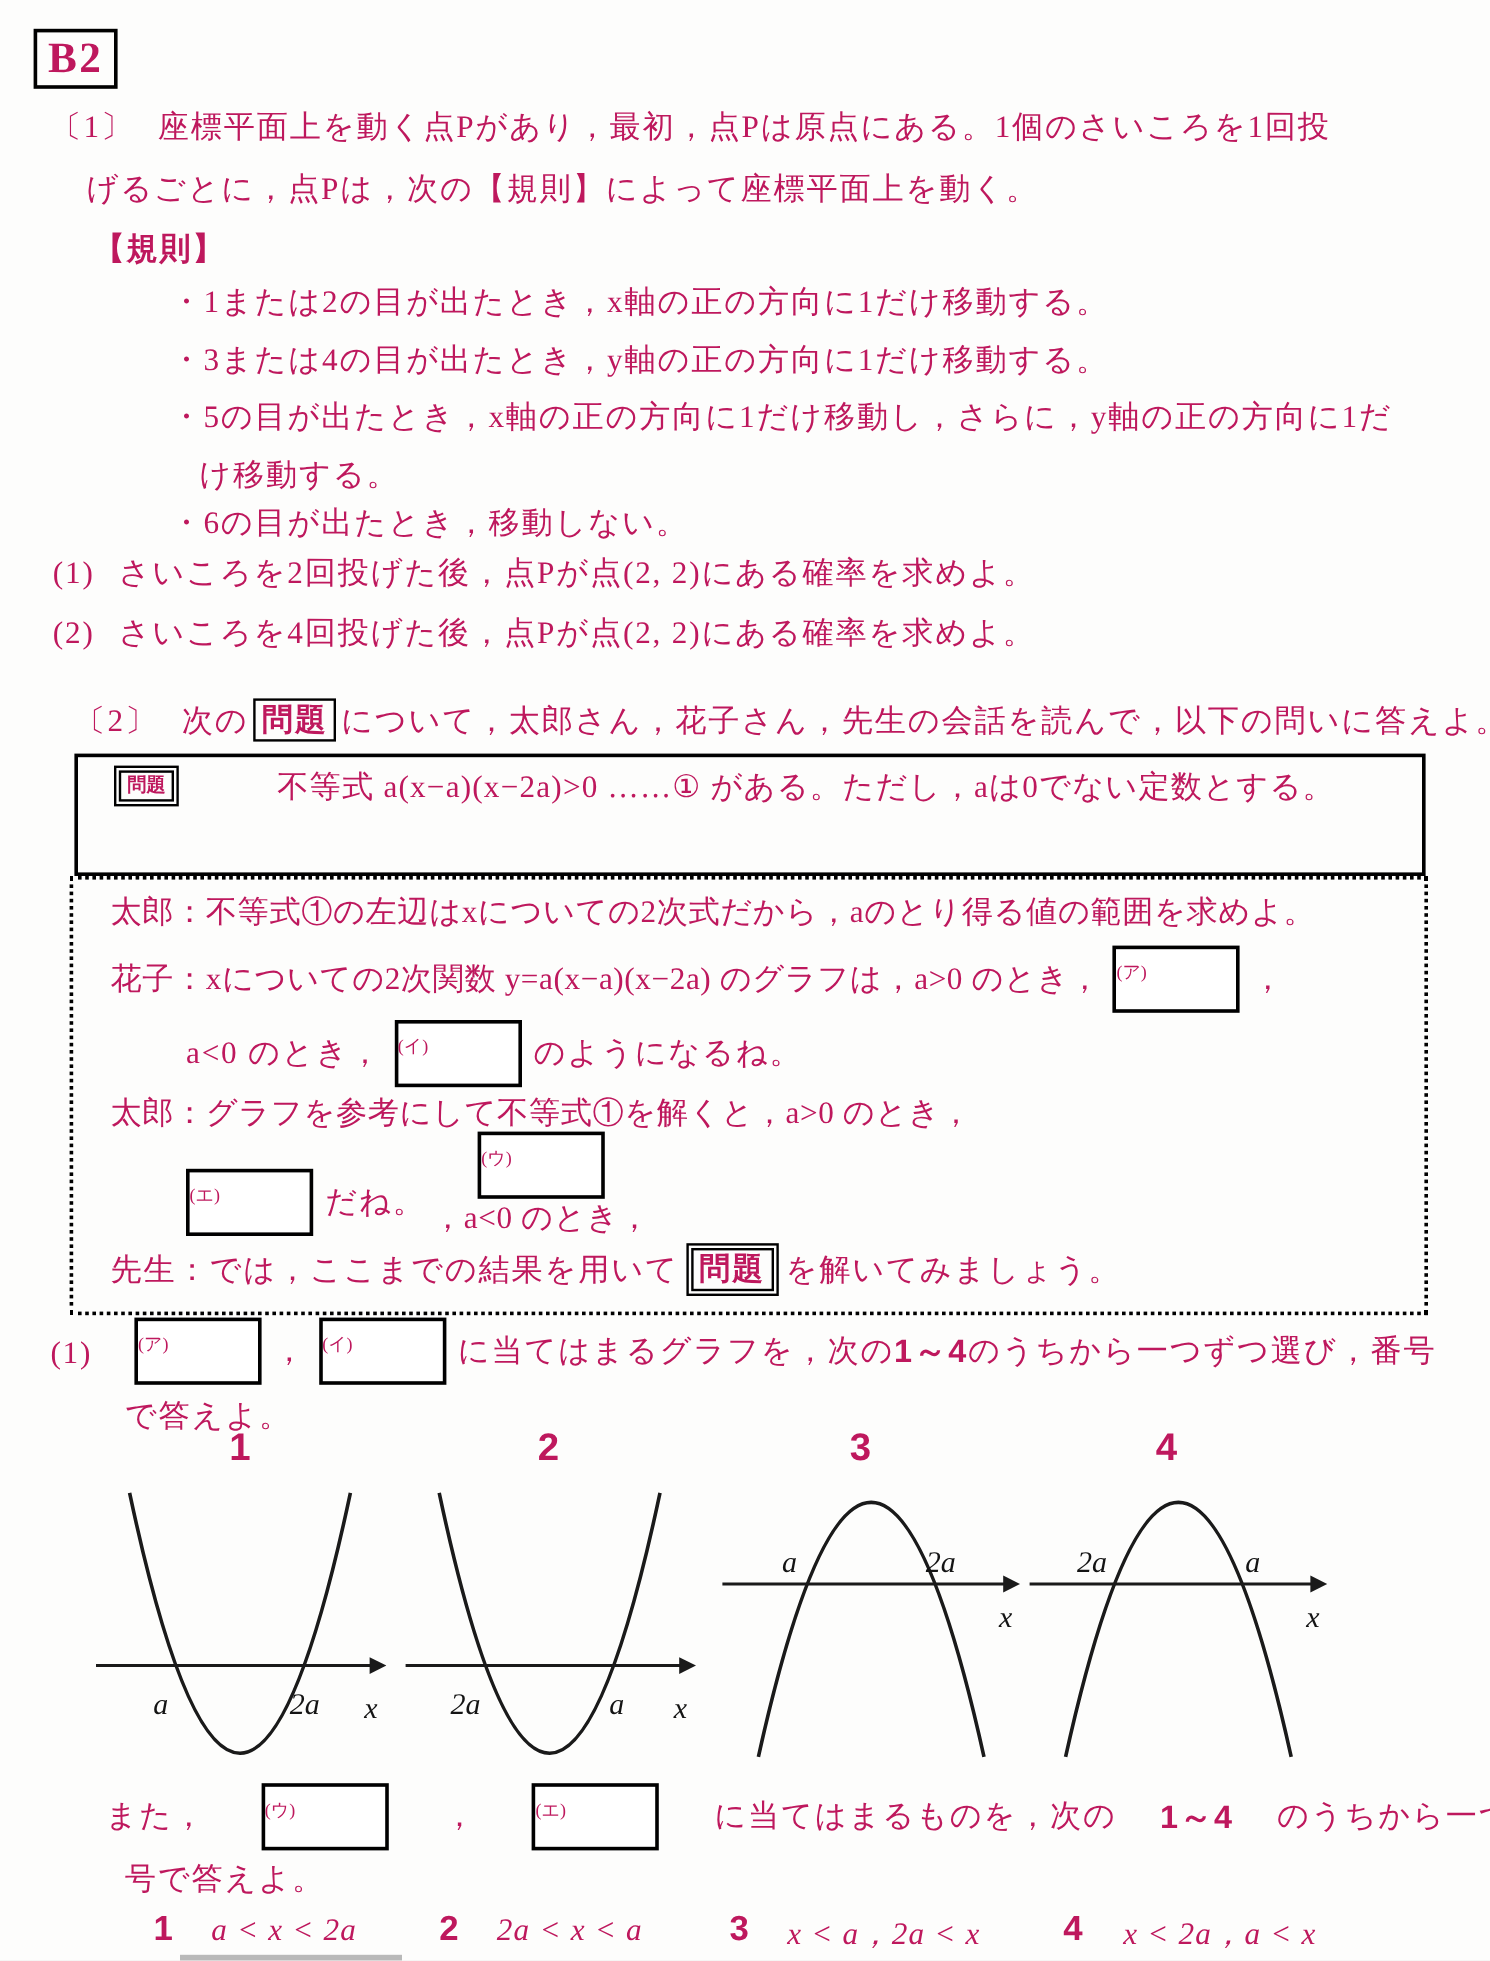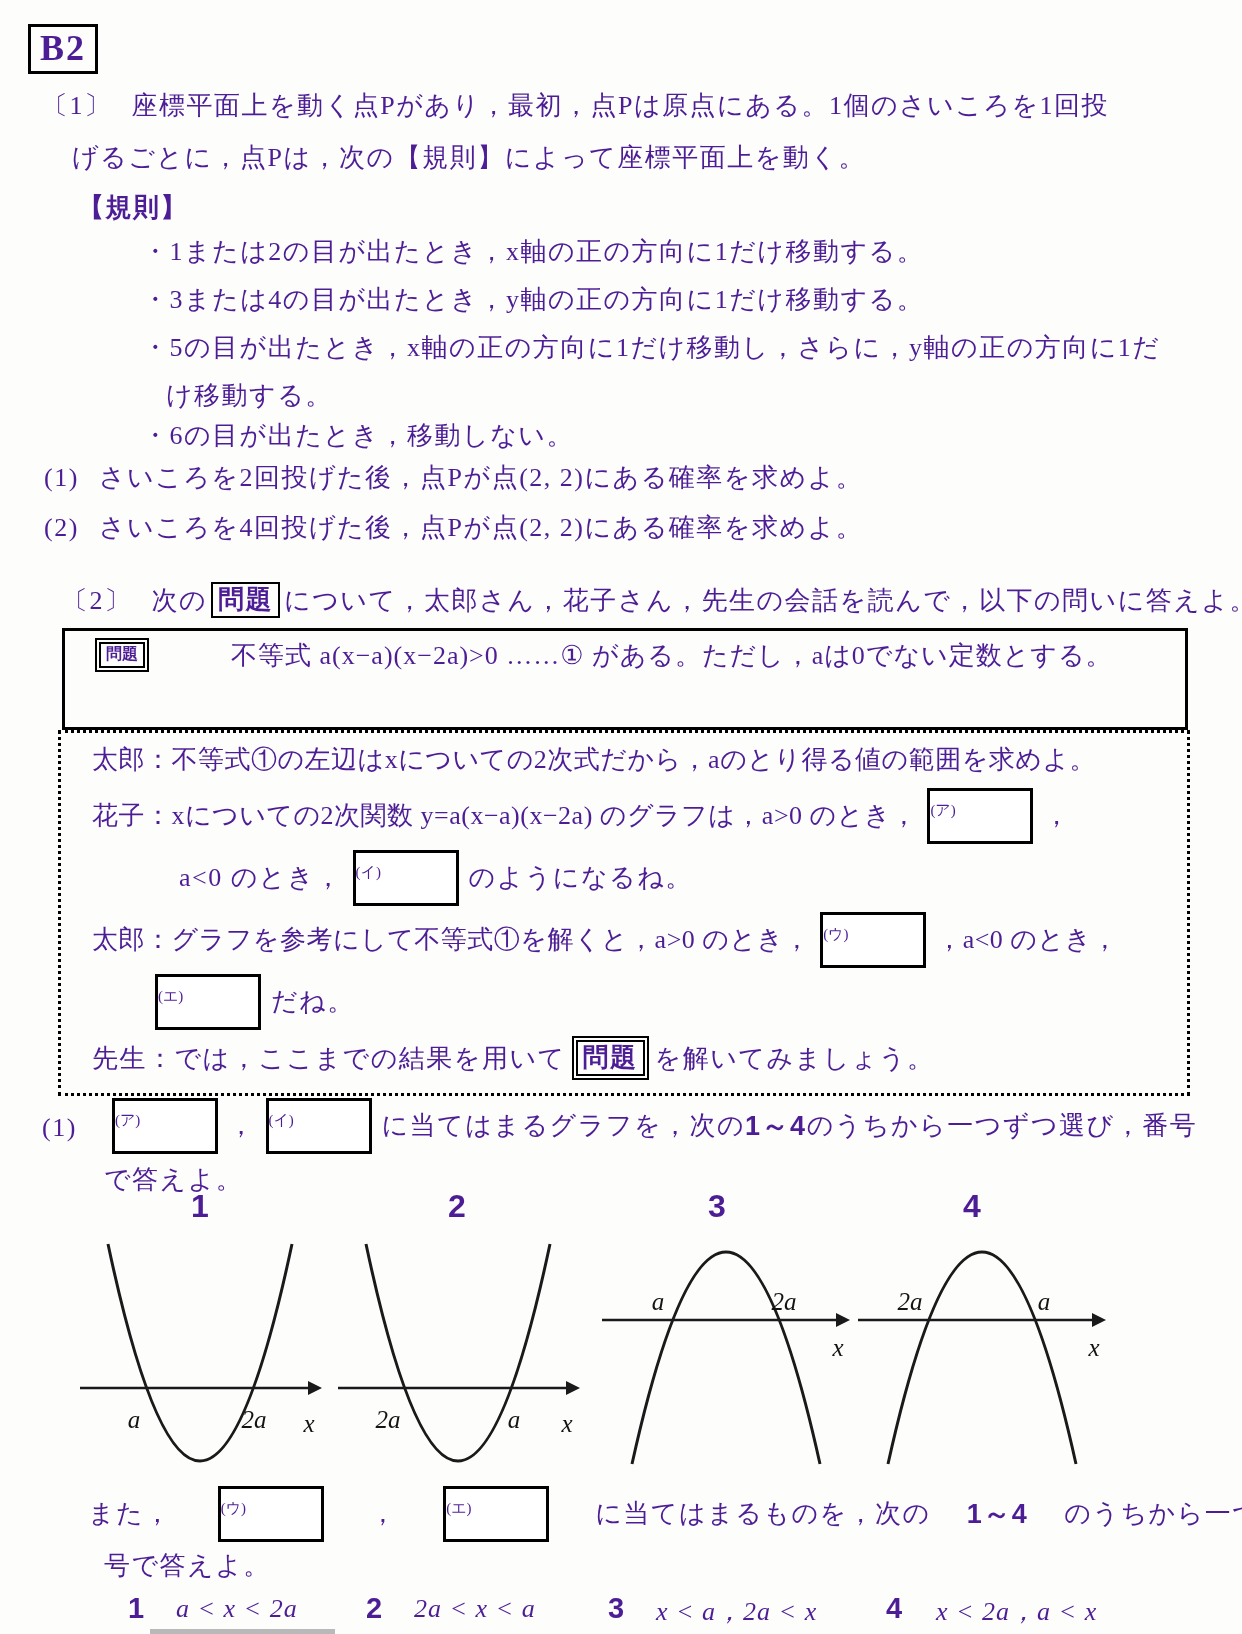--- a/index.html
+++ b/index.html
@@ -1,18 +1,18 @@
 <!DOCTYPE html>
 <html><head>
 <meta charset="utf-8">
 <style>
   html,body { margin:0; padding:0; background:#e8e8e8; }
   .page {
     position:relative; width:1242px; height:1634px; margin:0 auto;
-    background:#fdfdfc; color:#4c1d95; overflow:hidden;
+    background:#fdfdfc; color:#be185d; overflow:hidden;
     font-family:"Liberation Serif","DejaVu Serif",serif;
   }
   .abs { position:absolute; white-space:nowrap; }
   .t  { font-size:26px; letter-spacing:1.5px; line-height:1.2; }
   .bold { font-weight:bold; }
   .gap { display:inline-block; width:20px; }
 
   
   .b2tag {
     left:28px; top:24px; border:3px solid #000;
@@ -105,27 +105,27 @@
   <div class="abs dotbox"></div>
 
   <div class="abs t" style="left:92px; top:744px; letter-spacing:0.5px;">太郎：不等式①の左辺はxについての2次式だから，aのとり得る値の範囲を求めよ。</div>
 
   <div class="abs t flexrow" style="left:92px; top:788px; letter-spacing:0.5px;">
     <span>花子：xについての2次関数 y=a(x−a)(x−2a) のグラフは，a&gt;0 のとき，</span>
     <span class="ansbox"><span class="lbl">(ア)</span></span>
     <span>，</span>
   </div>
 
-  <div class="abs t flexrow" style="left:155px; top:850px;margin-left:24px;">
+  <div class="abs t flexrow" style="left:155px; top:850px;">
     <span>a&lt;0 のとき，</span>
     <span class="ansbox"><span class="lbl">(イ)</span></span>
     <span>のようになるね。</span>
   </div>
 
-  <div class="abs t flexrow" style="left:92px; top:912px; letter-spacing:0.5px;">
+  <div class="abs t flexrow" style="left:92px; top:912px; letter-spacing:0.5px;flex-direction:column;">
     <span>太郎：グラフを参考にして不等式①を解くと，a&gt;0 のとき，</span>
     <span class="ansbox"><span class="lbl">(ウ)</span></span>
     <span>，a&lt;0 のとき，</span>
   </div>
 
   <div class="abs t flexrow" style="left:155px; top:974px;">
     <span class="ansbox" style="margin-left:0;"><span class="lbl">(エ)</span></span>
     <span>だね。</span>
   </div>
 

